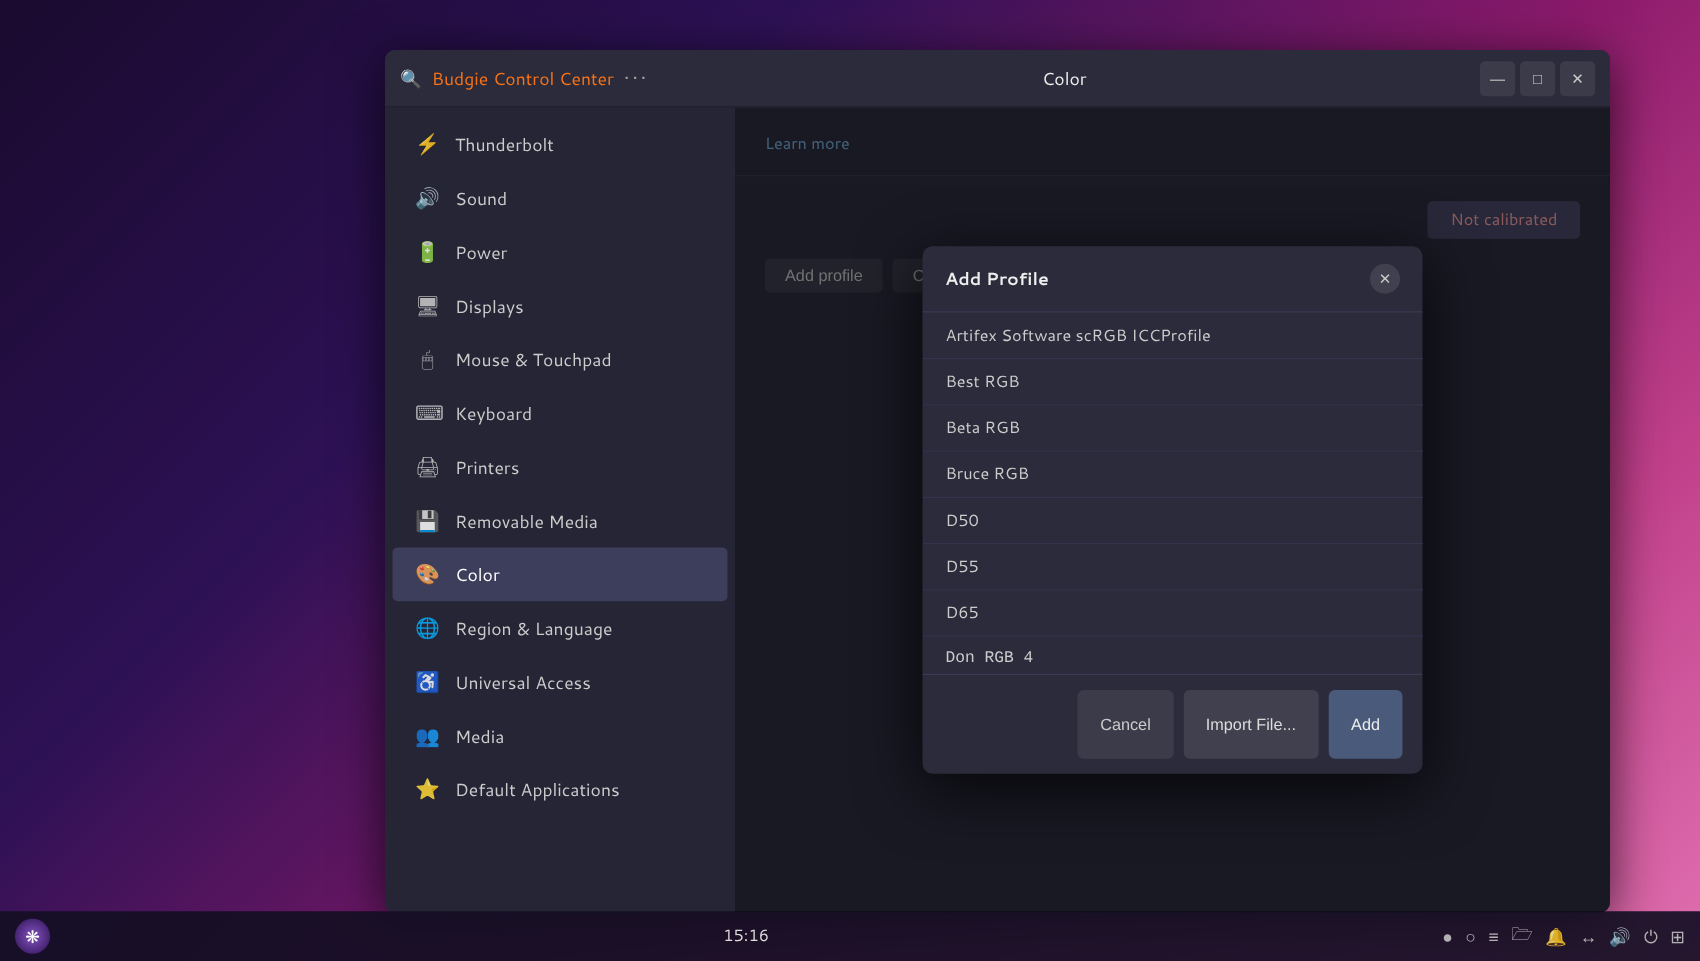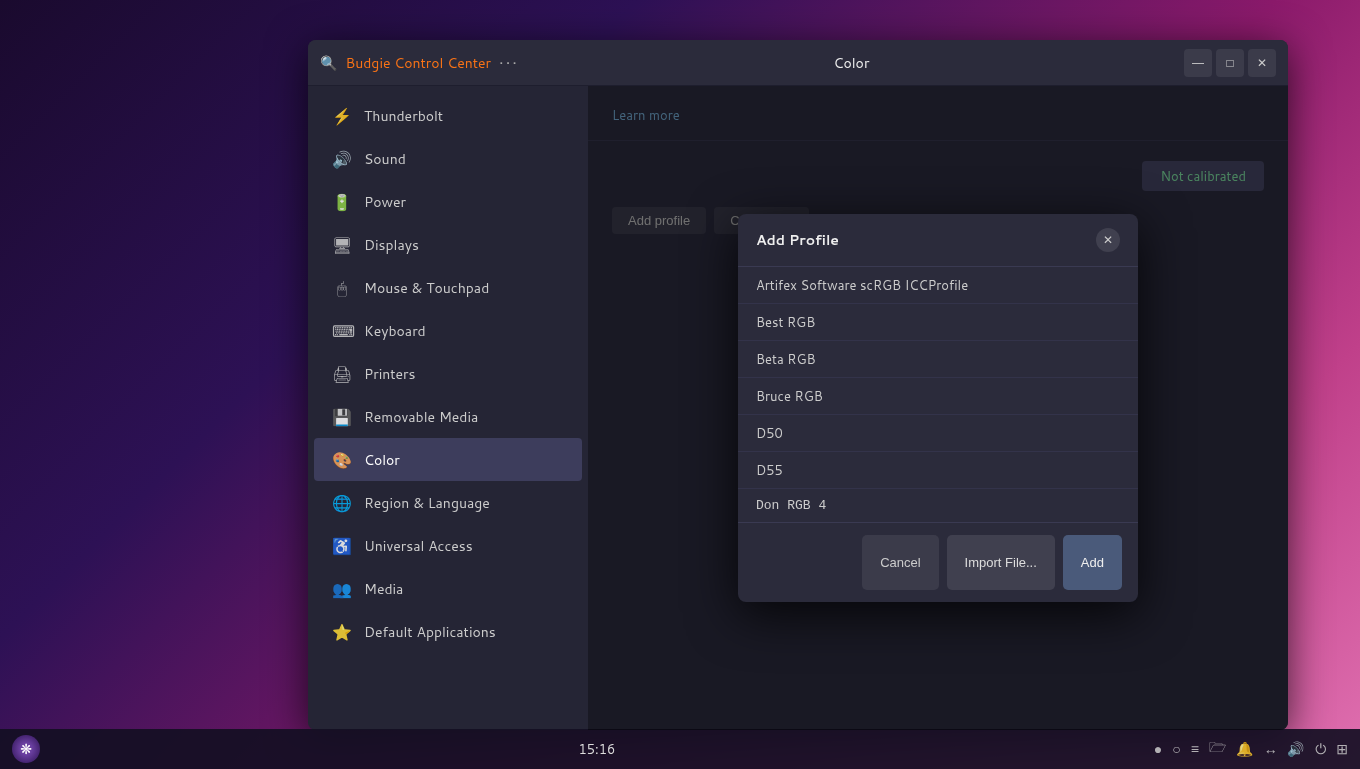--- a/index.html
+++ b/index.html
@@ -145,21 +145,21 @@
 
     
     .device-row {
       display: flex;
       align-items: center;
       justify-content: space-between;
       margin-bottom: 16px;
     }
     .not-calibrated-badge {
       background: #4a4a6a;
-      color: #86efac;
+      color: #fca5a5;
       padding: 6px 18px;
       border-radius: 4px;
       font-size: 13px;
     }
     .device-actions {
       display: flex;
       gap: 8px;
       margin-top: 8px;
     }
     .action-btn {
@@ -371,20 +371,21 @@
           </div>
 
           <div class="dialog-list">
 
           <div class="dialog-list-item">Artifex Software scRGB ICCProfile</div>
               <div class="dialog-list-item">Best RGB</div>
               <div class="dialog-list-item">Beta RGB</div>
               <div class="dialog-list-item">Bruce RGB</div>
               <div class="dialog-list-item">D50</div>
               <div class="dialog-list-item">D55</div>
+              <div class="dialog-list-item">D65</div>
               <div class="dialog-list-item">Don RGB 4</div>
             </div>
 
           <div class="dialog-actions">
             <button class="btn-cancel">Cancel</button>
             <button class="btn-import">Import File...</button>
             <button class="btn-add">Add</button>
           </div>
         </div>
       </div>

